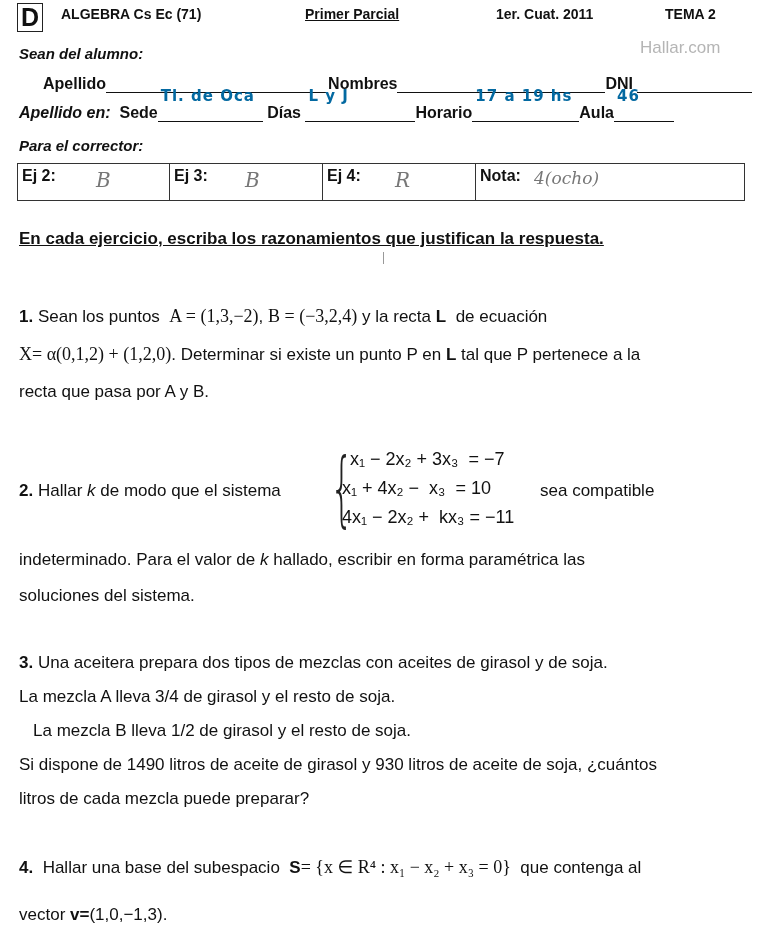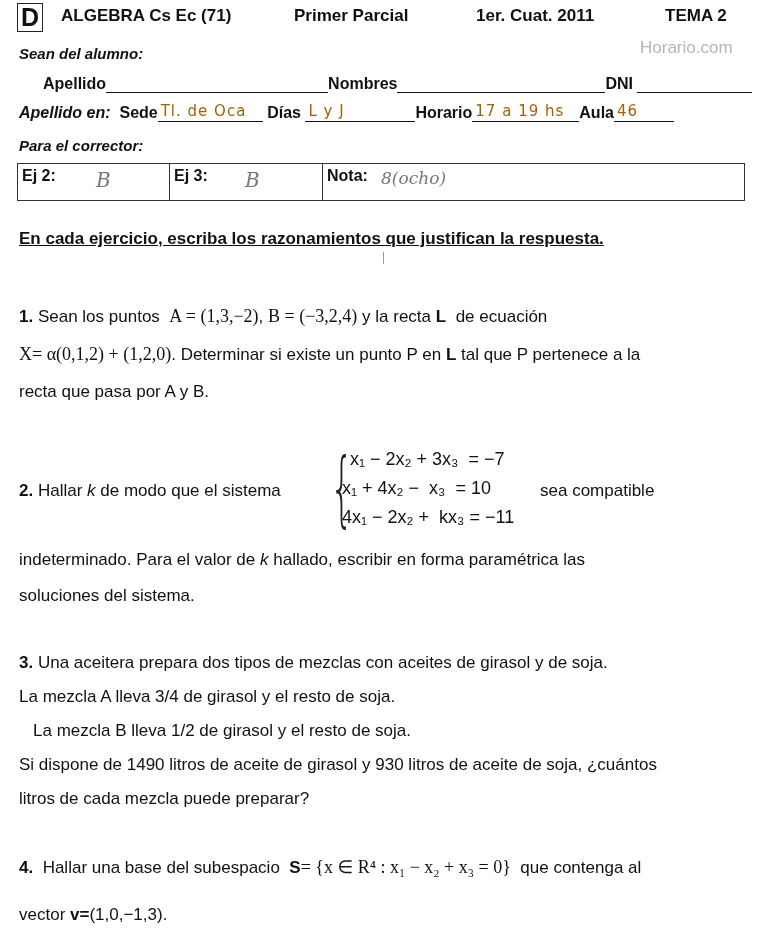--- a/index.html
+++ b/index.html
@@ -1,30 +1,30 @@
 <!DOCTYPE html>
 <html><head>
   <meta charset="utf-8">
   <style>
     html, body { margin: 0; padding: 0; background: #ffffff; }
     body {
       width: 780px; height: 930px; position: relative; overflow: hidden;
       font-family: "Liberation Sans", sans-serif; color: #111;
     }
     .abs { position: absolute; }
-    .hdr { font-weight: bold; font-size: 17px; top: 6px; }
+    .hdr { font-weight: bold; font-size: 14px; top: 6px; }
     .tema-box {
       left: 17px; top: 3px; width: 24px; height: 27px;
       border: 1.5px solid #222; font-size: 25px; font-weight: bold;
       line-height: 27px; text-align: center;
     }
     .italic-b { font-style: italic; font-weight: bold; font-size: 15px; }
     .label-b { font-weight: bold; font-size: 16px; }
     .blank { display: inline-block; border-bottom: 1.3px solid #111; height: 17px; vertical-align: bottom; position: relative; }
-    .hand { font-family: "DejaVu Sans", sans-serif; color: #a16207; font-weight: normal; font-size: 15px; letter-spacing: 1px; position: absolute; left: 3px; bottom: 1px; }
+    .hand { font-family: "DejaVu Sans", sans-serif; color: #0369a1; font-weight: bold; font-size: 15px; letter-spacing: 1px; position: absolute; left: 3px; bottom: 16px; }
     .watermark { color: #b5b5b5; font-size: 17px; left: 640px; top: 38px; }
     .grade-table {
       left: 17px; top: 163px; width: 726px; height: 36px;
       border: 1.3px solid #333; display: flex;
     }
     .cell { border-right: 1.3px solid #333; position: relative; }
     .cell:last-child { border-right: none; }
     .cell .lbl { position: absolute; left: 4px; top: 3px; font-weight: bold; font-size: 16px; }
     .cell .grd { position: absolute; top: 4px; font-family: "DejaVu Serif", serif; font-style: italic; color: #777; font-size: 20px; }
     .instr { left: 19px; top: 229px; font-weight: bold; font-size: 17px; text-decoration: underline; }
@@ -34,24 +34,24 @@
     .math { font-family: "Liberation Serif", serif; font-size: 18px; }
     .sys { left: 330px; top: 445px; }
     .brace { position: absolute; left: 0; top: 2px; font-size: 82px; line-height: 82px; font-weight: 100; font-family: "DejaVu Sans", sans-serif; transform: scaleX(0.45); transform-origin: left; color: #222; }
     .eq { position: absolute; left: 12px; font-size: 18px; white-space: pre; font-family: "Liberation Sans", sans-serif; }
   </style>
 </head>
 <body>
 
 <div class="abs tema-box">D</div>
 <div class="abs hdr" style="left:61px;">ALGEBRA Cs Ec (71)</div>
-<div class="abs hdr" style="left:294px;">Primer Parcial</div>
-<div class="abs hdr" style="left:476px;">1er. Cuat. 2011</div>
+<div class="abs hdr" style="left:305px;text-decoration:underline;">Primer Parcial</div>
+<div class="abs hdr" style="left:496px;">1er. Cuat. 2011</div>
 <div class="abs hdr" style="left:665px;">TEMA 2</div>
-<div class="abs watermark">Horario.com</div>
+<div class="abs watermark">Hallar.com</div>
 
 <div class="abs italic-b" style="left:19px; top:45px;">Sean del alumno:</div>
 
 <div class="abs label-b" style="left:19px; top:75px; white-space:nowrap;margin-left:24px;">
   <span>Apellido</span><span class="blank" style="width:222px;"><span class="hand"></span></span><span>Nombres</span><span class="blank" style="width:208px;"><span class="hand"></span></span><span>DNI</span>&nbsp;<span class="blank" style="width:115px;"><span class="hand"></span></span>
 </div>
 
 <div class="abs label-b" style="left:19px; top:104px; white-space:nowrap;">
   <span style="font-style:italic;">Apellido en:</span>&nbsp;
   <span>Sede</span><span class="blank" style="width:105px;"><span class="hand">Tl. de Oca</span></span>&nbsp;<span>Días</span>&nbsp;<span class="blank" style="width:110px;"><span class="hand">L y J</span></span><span>Horario</span><span class="blank" style="width:107px;"><span class="hand">17 a 19 hs</span></span><span>Aula</span><span class="blank" style="width:60px;"><span class="hand">46</span></span>
@@ -61,23 +61,27 @@
 
 <div class="abs grade-table">
   <div class="cell" style="width:151px;">
     <span class="lbl">Ej 2:</span>
     <span class="grd" style="left:78px;">B</span>
   </div>
   <div class="cell" style="width:152px;">
     <span class="lbl">Ej 3:</span>
     <span class="grd" style="left:75px;">B</span>
   </div>
+  <div class="cell" style="width:152px;">
+    <span class="lbl">Ej 4:</span>
+    <span class="grd" style="left:72px;">R</span>
+  </div>
   <div class="cell" style="flex:1;">
     <span class="lbl">Nota:</span>
-    <span class="grd" style="left:58px; font-size:17px;">8(ocho)</span>
+    <span class="grd" style="left:58px; font-size:17px;">4(ocho)</span>
   </div>
 </div>
 
 <div class="abs instr">En cada ejercicio, escriba los razonamientos que justifican la respuesta.</div>
 <div class="abs stray"></div>
 
 <div class="abs p" style="left:19px; top:297px; white-space:nowrap;">
   <span class="b">1.</span>
   <span>Sean los puntos</span>&nbsp;
   <span class="math">A = (1,3,−2)</span>,

